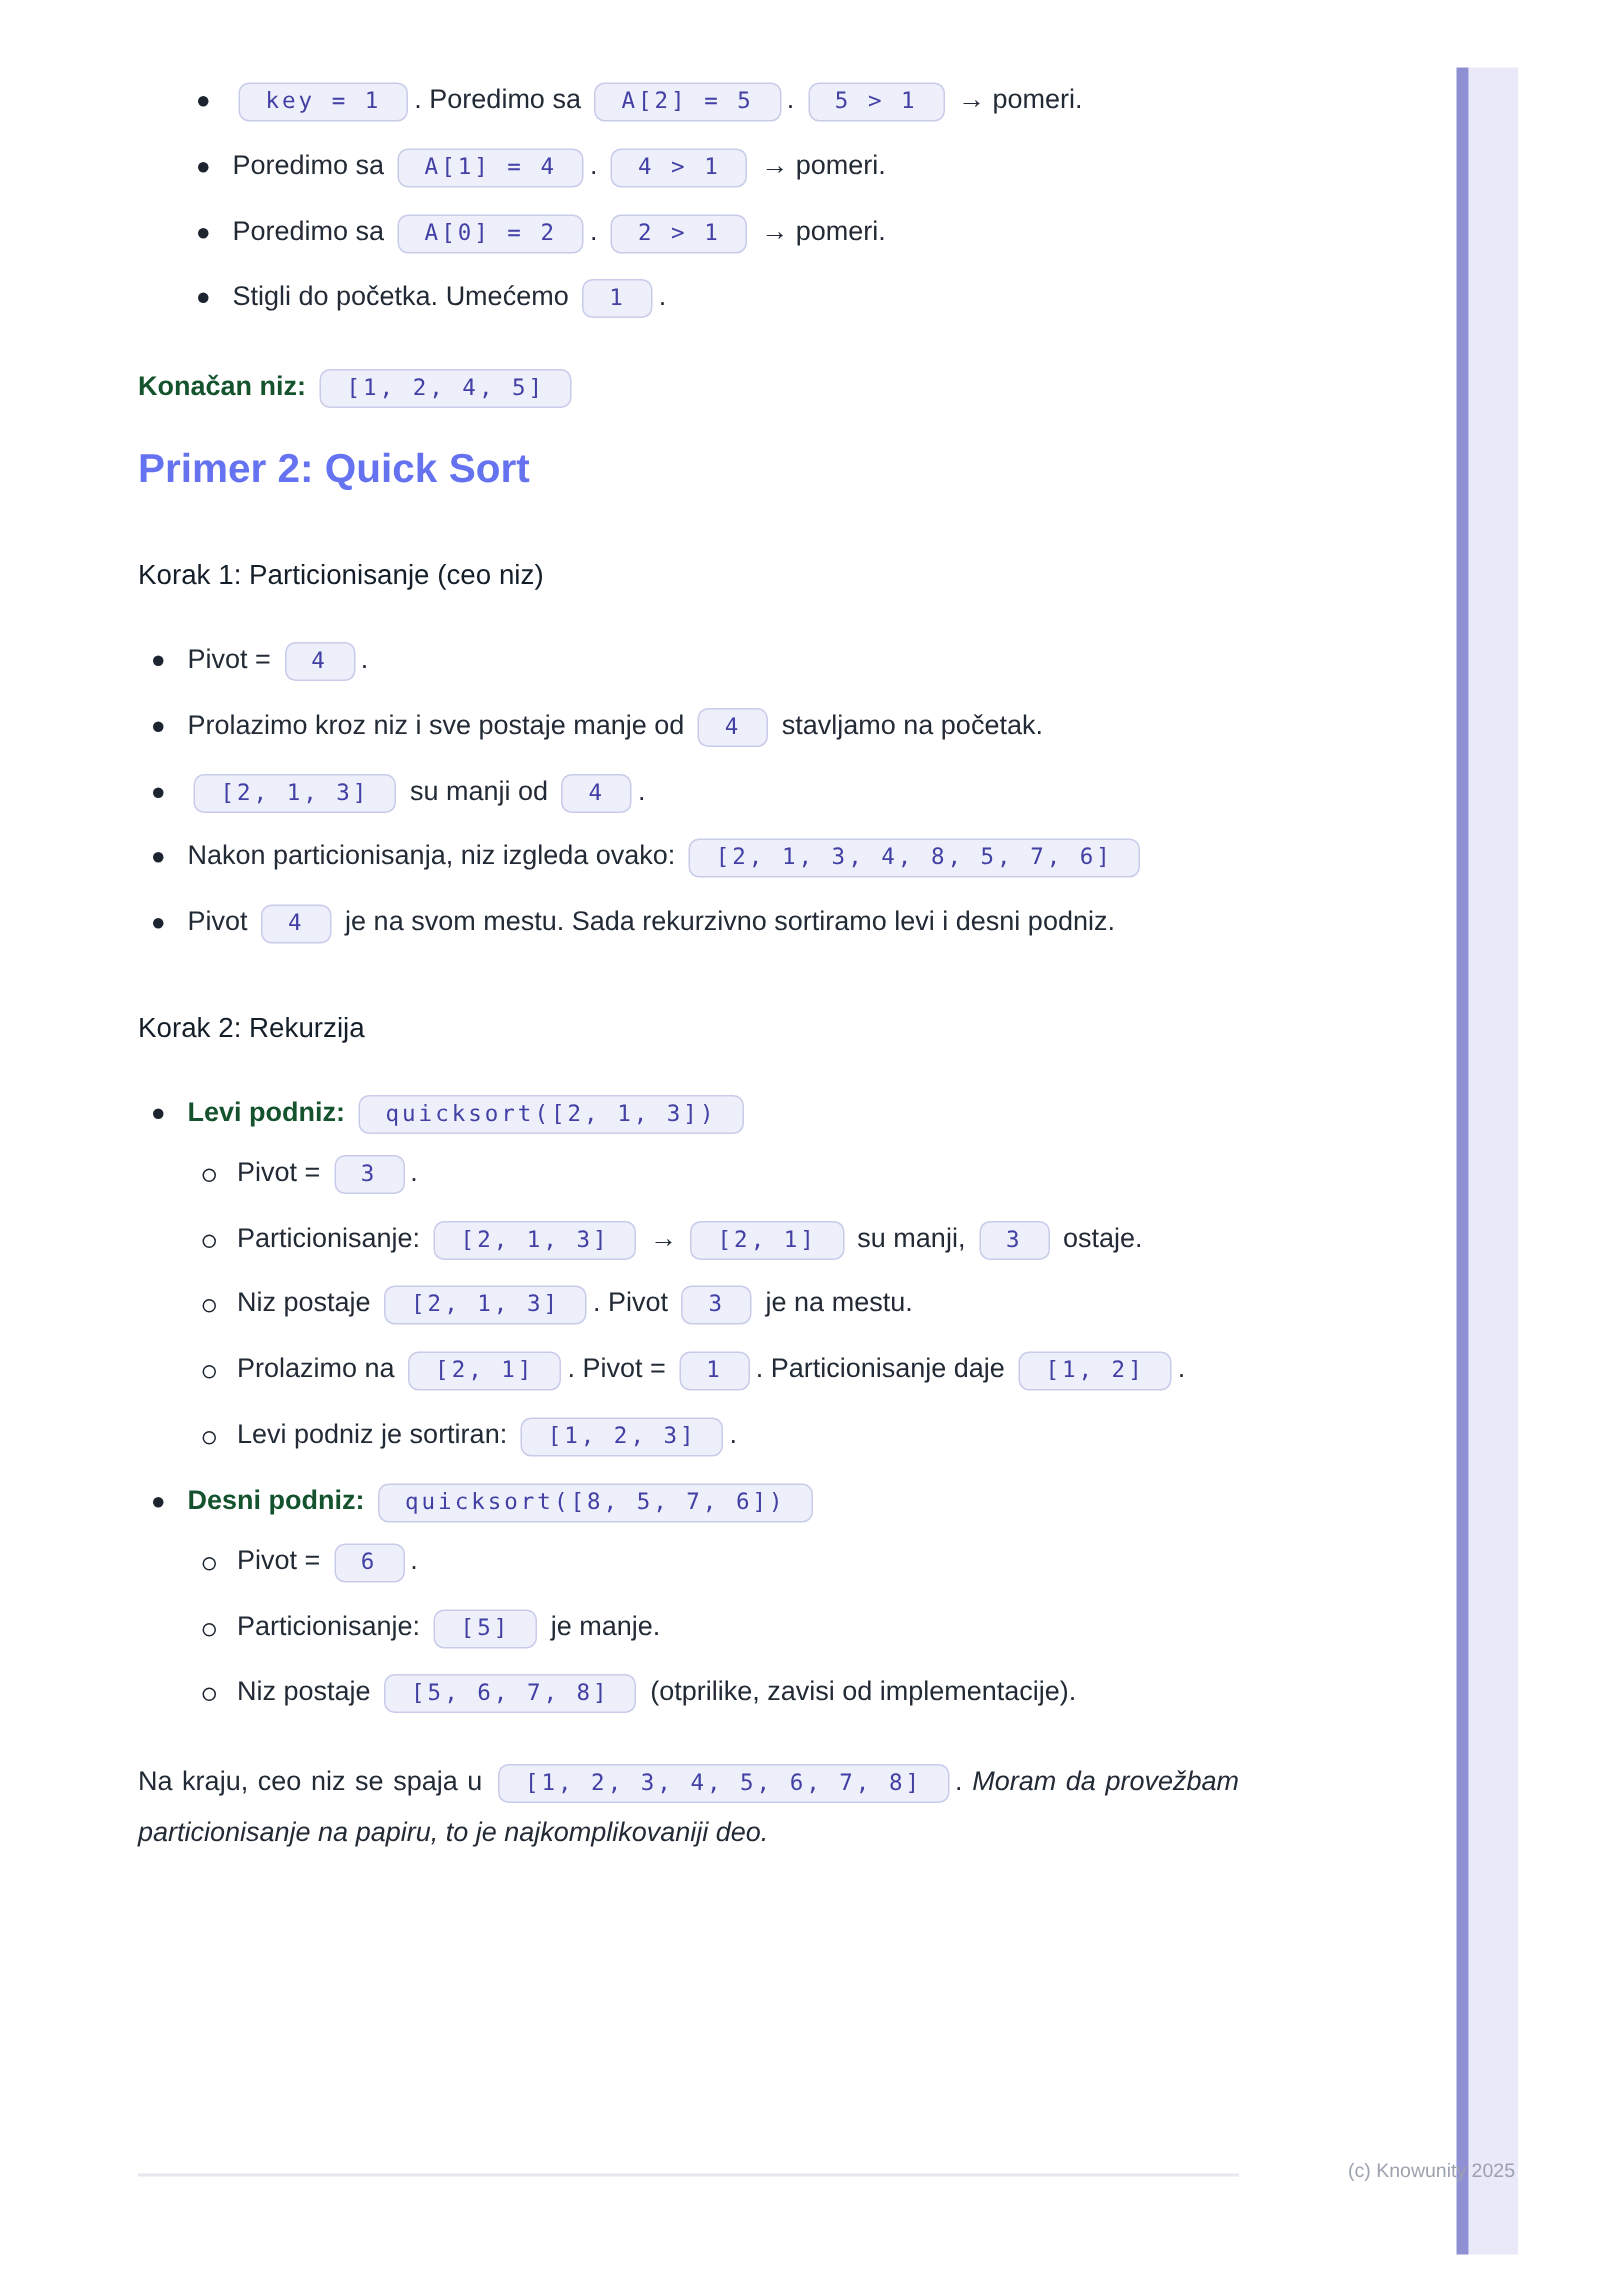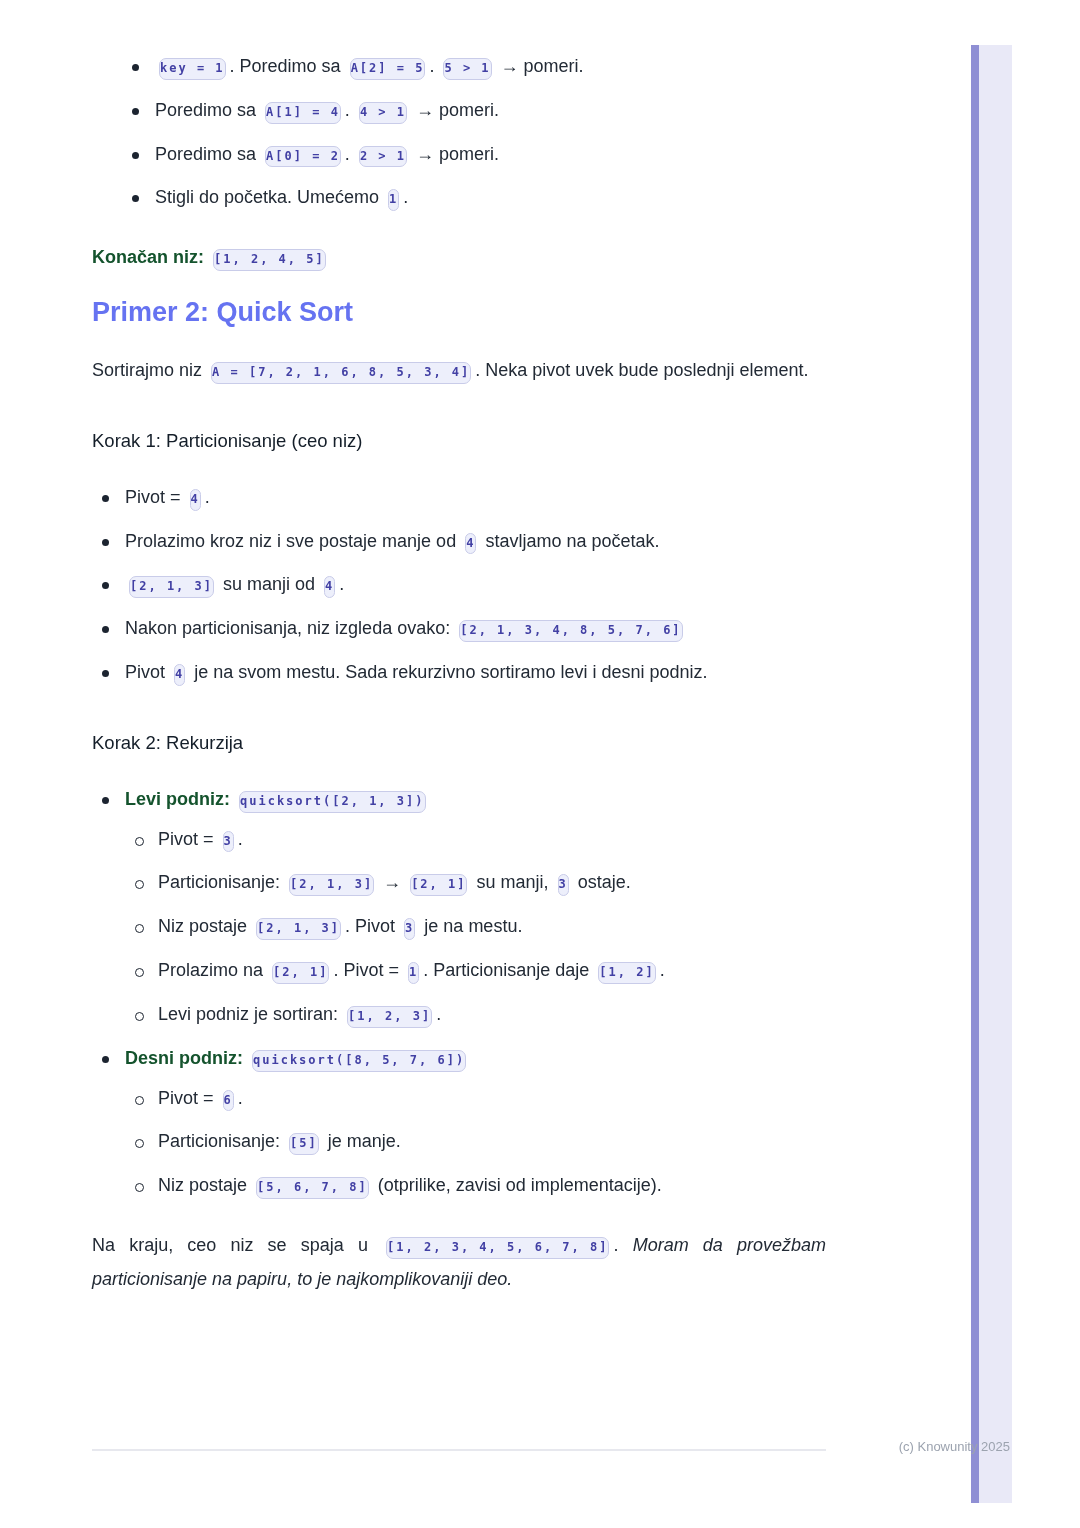--- a/index.html
+++ b/index.html
@@ -34,26 +34,26 @@
     content:""; position:absolute; left:10px; top:14px;
     width:7px; height:7px; border-radius:50%;
   }
   li.disc::before { background:#1c2430; }
   li.circle::before { border:1.7px solid #1c2430; background:transparent; }
   strong { color:#14532d; }
   em { font-style:italic; }
   .chip {
     display:inline-block;
     font-family:"DejaVu Sans Mono","Liberation Mono",monospace;
-    font-weight:700; font-size:12px; letter-spacing:2px; line-height:1.4;
+    font-weight:400; font-size:15px; letter-spacing:2px; line-height:1.4;
     color:var(--chip-text,#4240a4);
     background:var(--chip-bg,#edeffb);
     border:1px solid var(--chip-border,#c9cce9);
     border-radius:7px;
-    padding:1px 0 2px;
+    padding:1px 17px 2px;
     margin:0 4px;
     white-space:pre;
     vertical-align:baseline;
   }
   .footer-divider {
     position:absolute; left:92px; top:1449px; width:734px; height:2px;
     background:var(--divider,#e7e8ee);
   }
   .footer-credit {
     position:absolute; top:1439px; right:70px;
@@ -73,21 +73,20 @@
 
 <div class="content">
     <ul class="list indented">
       <li class="disc"><span class="chip">key = 1</span><span>. Poredimo sa </span><span class="chip">A[2] = 5</span><span>. </span><span class="chip">5 &gt; 1</span><span> → pomeri.</span></li>
       <li class="disc"><span>Poredimo sa </span><span class="chip">A[1] = 4</span><span>. </span><span class="chip">4 &gt; 1</span><span> → pomeri.</span></li>
       <li class="disc"><span>Poredimo sa </span><span class="chip">A[0] = 2</span><span>. </span><span class="chip">2 &gt; 1</span><span> → pomeri.</span></li>
       <li class="disc"><span>Stigli do početka. Umećemo </span><span class="chip">1</span><span>.</span></li>
     </ul>
     <p class="para"><strong>Konačan niz: </strong><span class="chip">[1, 2, 4, 5]</span></p>
     <h2 class="primer-heading">Primer 2: Quick Sort</h2>
-    <p class="para justify"><span>Sortirajmo niz </span><span class="chip">A = [7, 2, 1, 6, 8, 5, 3, 4]</span><span>. Neka pivot uvek bude poslednji element.</span></p>
     <p class="subheading">Korak 1: Particionisanje (ceo niz)</p>
     <ul class="list">
       <li class="disc"><span>Pivot = </span><span class="chip">4</span><span>.</span></li>
       <li class="disc"><span>Prolazimo kroz niz i sve postaje manje od </span><span class="chip">4</span><span> stavljamo na početak.</span></li>
       <li class="disc"><span class="chip">[2, 1, 3]</span><span> su manji od </span><span class="chip">4</span><span>.</span></li>
       <li class="disc"><span>Nakon particionisanja, niz izgleda ovako: </span><span class="chip">[2, 1, 3, 4, 8, 5, 7, 6]</span></li>
       <li class="disc"><span>Pivot </span><span class="chip">4</span><span> je na svom mestu. Sada rekurzivno sortiramo levi i desni podniz.</span></li>
     </ul>
     <p class="subheading">Korak 2: Rekurzija</p>
     <ul class="list">

